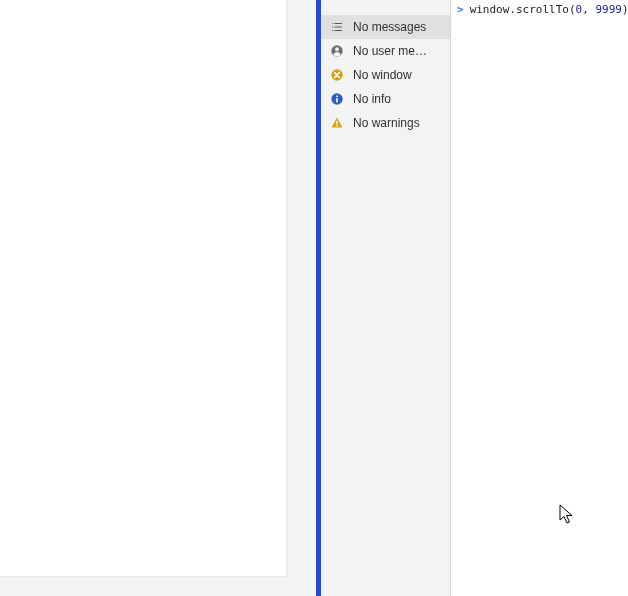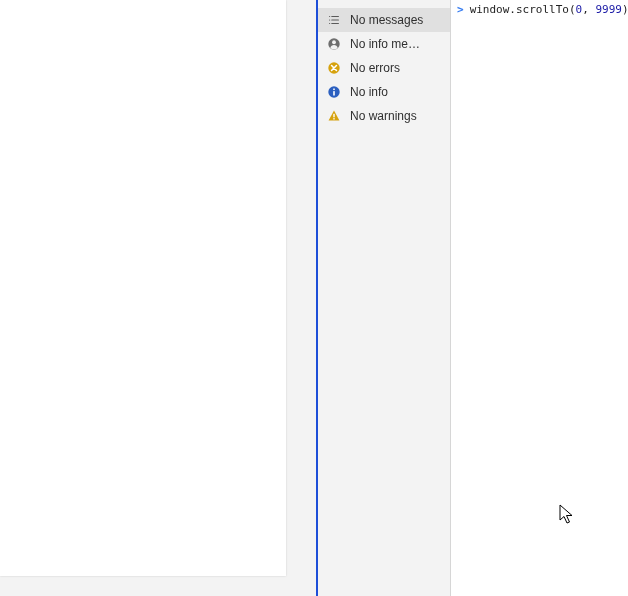--- a/index.html
+++ b/index.html
@@ -30,24 +30,24 @@
     top: 0;
     width: 286px;
     height: 576px;
     background: #ffffff;
     box-shadow: 0 0 2px rgba(0,0,0,0.15);
   }
   .sidebar {
     width: 135px;
     flex-shrink: 0;
     background: #f3f3f3;
-    border-left: 2px solid #1d4ed8;
+    border-left: 5px solid #1d4ed8;
     border-right: 1px solid #d6d6d6;
     height: 100%;
-    padding-top: 8px;
+    padding-top: 15px;
   }
   .sidebar-item {
     display: flex;
     align-items: center;
     height: 24px;
     padding: 0 4px 0 8px;
     color: #303030;
     cursor: pointer;
     white-space: nowrap;
     overflow: hidden;
@@ -134,30 +134,30 @@
       <span class="label">No messages</span>
     </div>
     <div class="sidebar-item">
       <span class="icon">
         <svg viewBox="0 0 16 16" width="14" height="14">
           <circle cx="8" cy="8" r="6.5" fill="#6e6e6e"></circle>
           <circle cx="8" cy="6" r="2.2" fill="#f3f3f3"></circle>
           <path d="M3.8 12.5 C4.1 10.3 6 9.2 8 9.2 C10 9.2 11.9 10.3 12.2 12.5 A6.5 6.5 0 0 1 3.8 12.5 Z" fill="#f3f3f3"></path>
         </svg>
       </span>
-      <span class="label">No info me…</span>
+      <span class="label">No user me…</span>
     </div>
     <div class="sidebar-item">
       <span class="icon">
         <svg viewBox="0 0 16 16" width="14" height="14">
           <circle cx="8" cy="8" r="6.5" fill="#d6a20e"></circle>
           <path d="M5.2 5.2 L10.8 10.8 M10.8 5.2 L5.2 10.8" stroke="#ffffff" stroke-width="1.8" stroke-linecap="round"></path>
         </svg>
       </span>
-      <span class="label">No errors</span>
+      <span class="label">No window</span>
     </div>
     <div class="sidebar-item">
       <span class="icon">
         <svg viewBox="0 0 16 16" width="14" height="14">
           <circle cx="8" cy="8" r="6.5" fill="#2b5fbf"></circle>
           <rect x="7.1" y="7" width="1.8" height="5" fill="#ffffff"></rect>
           <rect x="7.1" y="4" width="1.8" height="1.8" fill="#ffffff"></rect>
         </svg>
       </span>
       <span class="label">No info</span>

